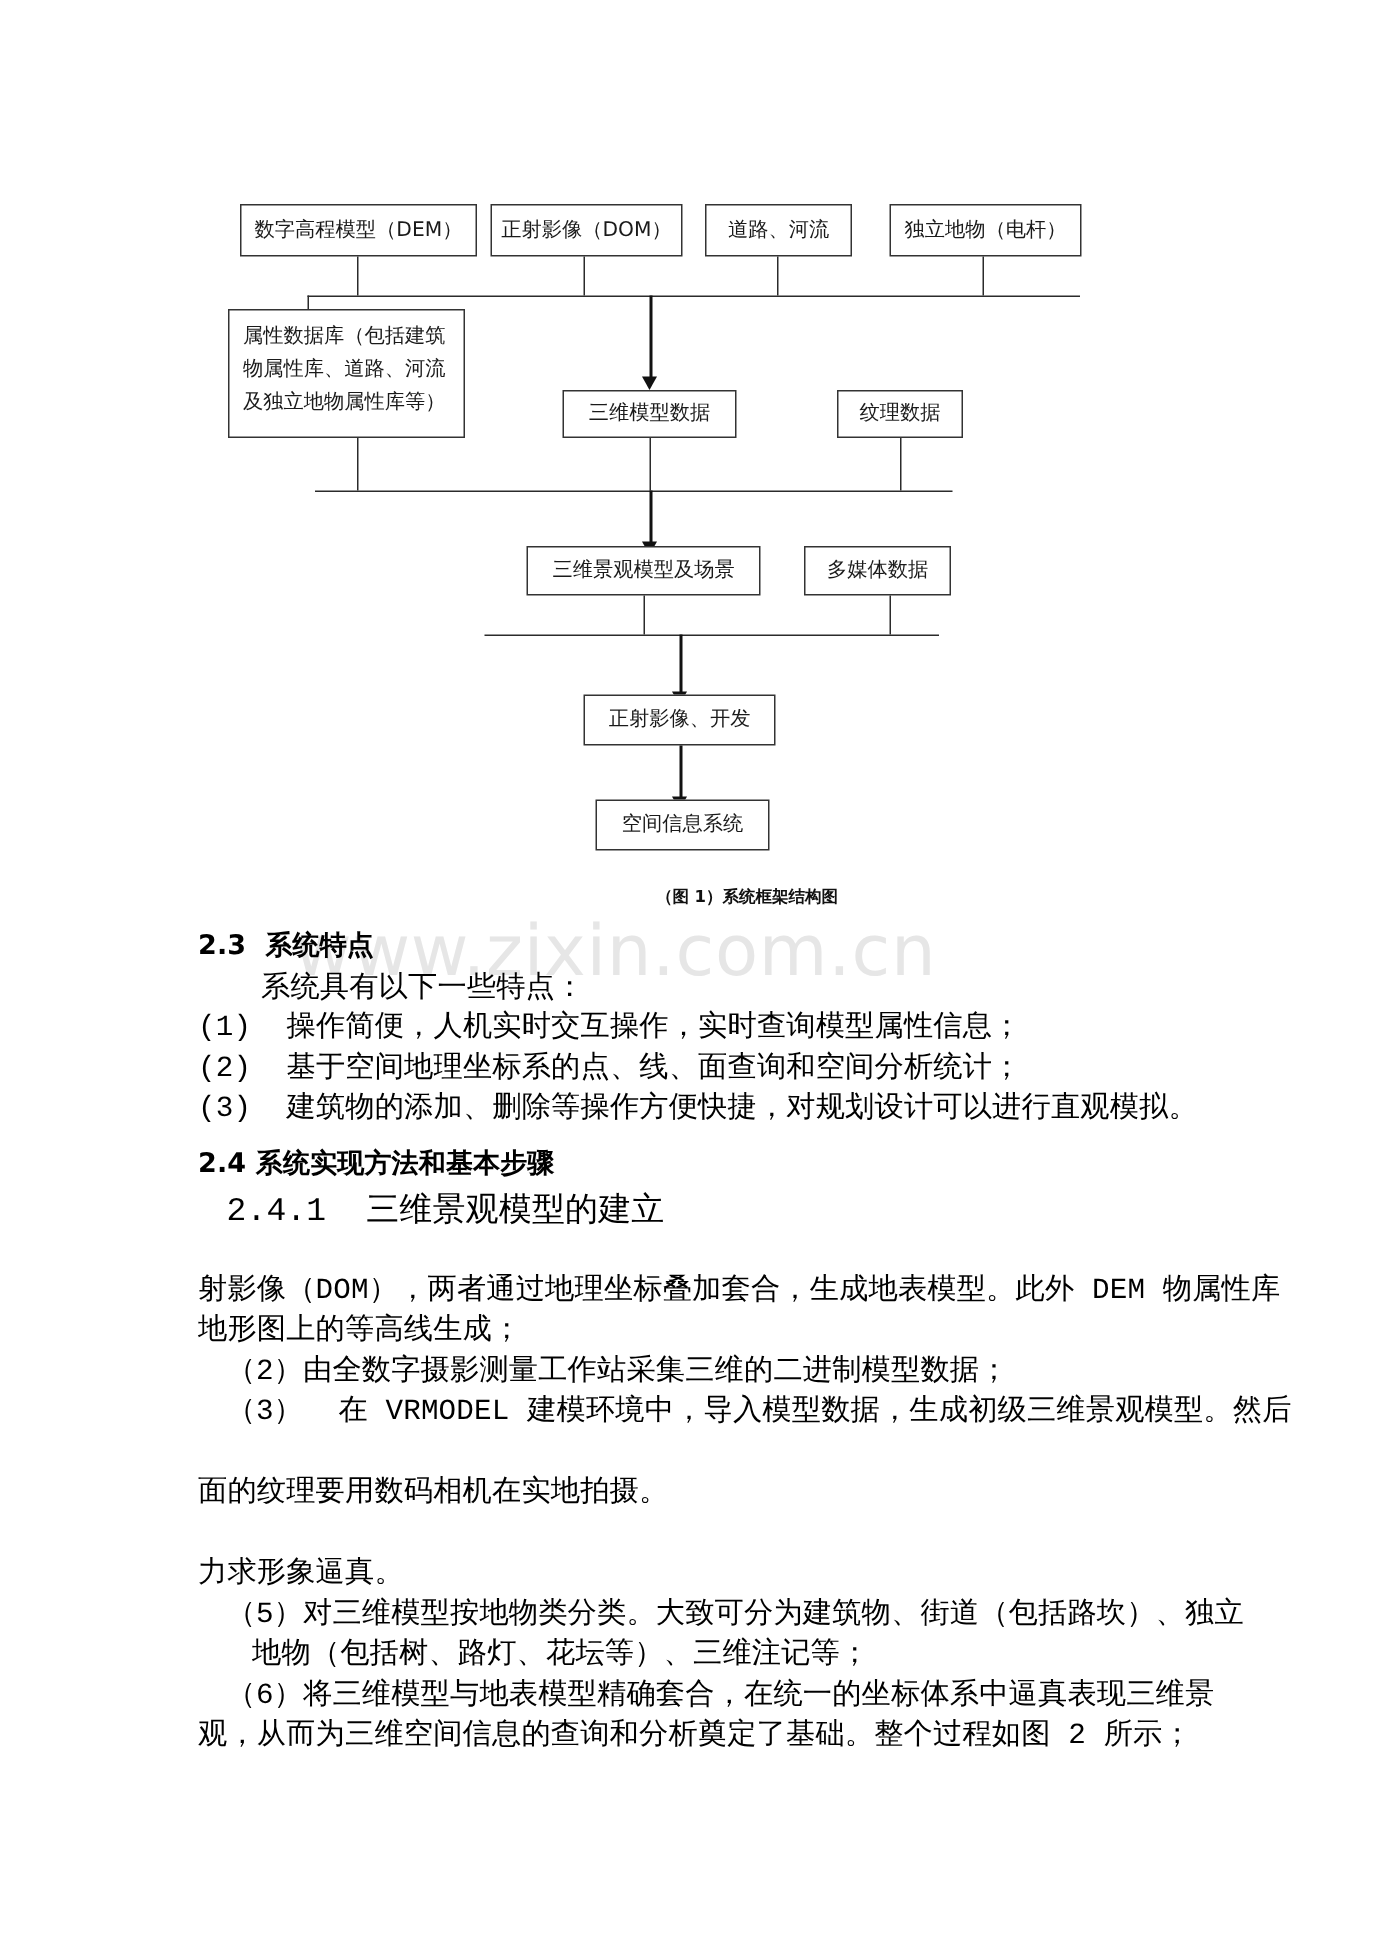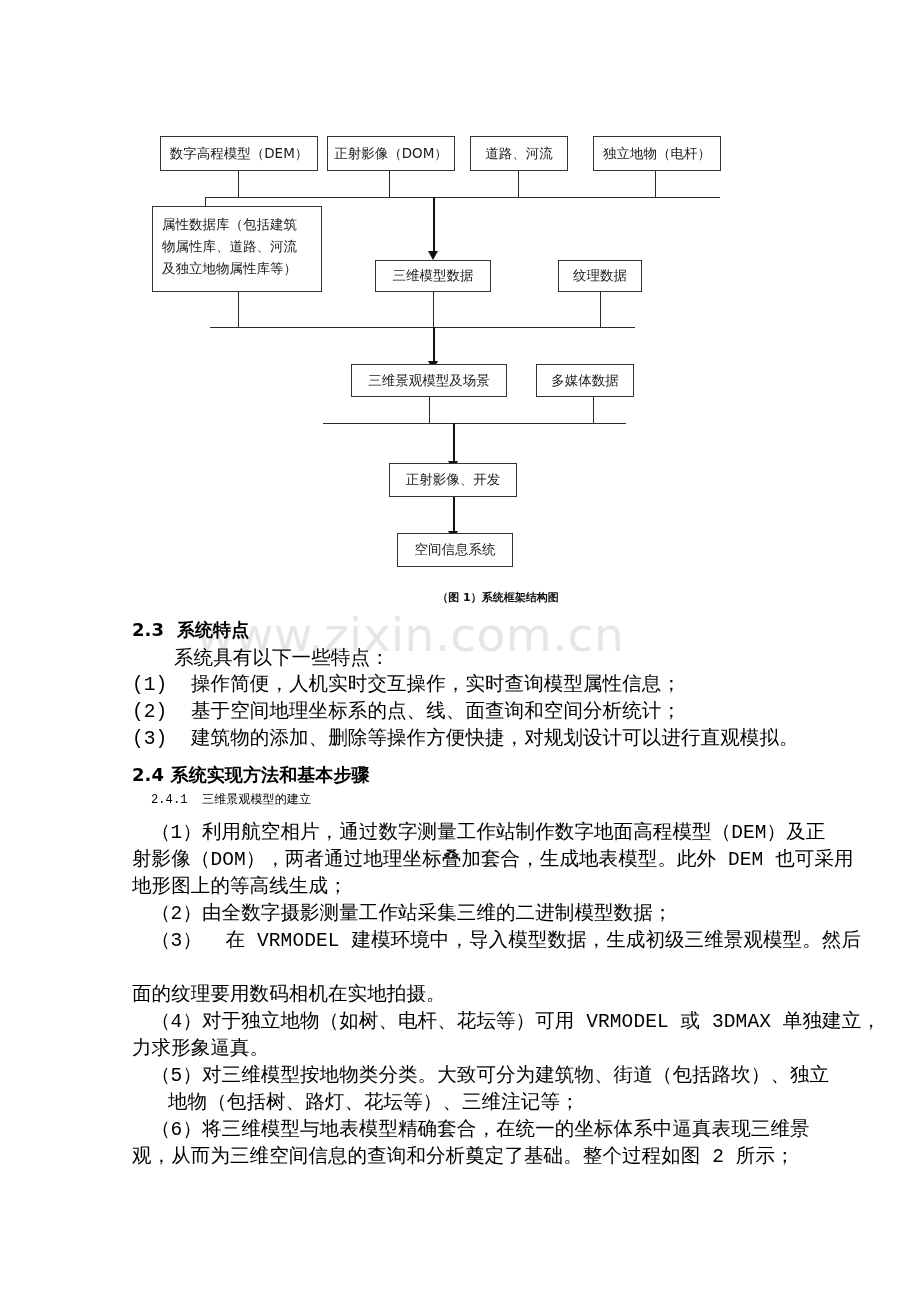--- a/index.html
+++ b/index.html
@@ -120,21 +120,21 @@
     color: #000000;
     letter-spacing: 0.1px;
   }
   .txt.heading {
     font-family: "DejaVu Sans", "Liberation Sans", sans-serif;
     font-weight: bold;
     font-size: 18px;
     color: #000;
   }
   .txt.sub {
-    font-size: 12px;
+    font-size: 22px;
   }
 </style>
 </head>
 <body>
 
 <div id="page">
 
   <div id="diagram">
 
     <div class="dbox" style="left:160px; top:136px; width:158px; height:35px;">
@@ -155,21 +155,21 @@
     <div class="line-v" style="left:518px; top:171px; height:26px;"></div>
     <div class="line-v" style="left:655px; top:171px; height:26px;"></div>
 
     <div class="line-h" style="left:205px; top:197px; width:515px;"></div>
 
     <div class="arrow-v" style="left:433px; top:197px; height:56px;"></div>
     <div class="arrow-head" style="left:428px; top:251px;"></div>
 
     <div class="line-v" style="left:205px; top:197px; height:9px;"></div>
 
-    <div class="dbox multiline" style="left:152px; top:206px; width:170px; height:86px;">
+    <div class="dbox multiline" style="left:152px; top:206px; width:158px; height:86px;">
       <span style="display:block;">属性数据库（包括建筑</span>
       <span style="display:block;">物属性库、道路、河流</span>
       <span style="display:block;">及独立地物属性库等）</span>
     </div>
 
     <div class="dbox" style="left:375px; top:260px; width:116px; height:32px;">
       <span>三维模型数据</span>
     </div>
 
     <div class="dbox" style="left:558px; top:260px; width:84px; height:32px;">
@@ -224,26 +224,24 @@
   <div class="txt" style="left:132px; top:670px;text-align:right;"><span>(1)</span><span>  </span><span>操作简便，人机实时交互操作，实时查询模型属性信息；</span></div>
 
   <div class="txt" style="left:132px; top:697px;"><span>(2)</span><span>  </span><span>基于空间地理坐标系的点、线、面查询和空间分析统计；</span></div>
 
   <div class="txt" style="left:132px; top:724px;"><span>(3)</span><span>  </span><span>建筑物的添加、删除等操作方便快捷，对规划设计可以进行直观模拟。</span></div>
 
   <div class="txt heading" style="left:132px; top:763px;"><span>2.4</span><span> </span><span>系统实现方法和基本步骤</span></div>
 
   <div class="txt sub" style="left:151px; top:791px;">2.4.1  三维景观模型的建立</div>
 
-  <div class="txt" style="left:151px; top:818px;">（1）利用航空相片，通过数字测量工作站制作数字地面高程模型（DEM）及正</div>
-  <div class="txt" style="left:132px; top:845px;">射影像（DOM），两者通过地理坐标叠加套合，生成地表模型。此外 DEM 也可采用</div>
+  <div class="txt" style="left:132px; top:845px;">射影像（DOM），两者通过地理坐标叠加套合，生成地表模型。此外 DEM 物属性库</div>
   <div class="txt" style="left:132px; top:872px;">地形图上的等高线生成；</div>
   <div class="txt" style="left:151px; top:899px;">（2）由全数字摄影测量工作站采集三维的二进制模型数据；</div>
   <div class="txt" style="left:151px; top:926px;">（3）  在 VRMODEL 建模环境中，导入模型数据，生成初级三维景观模型。然后</div>
   <div class="txt" style="left:132px; top:980px;">面的纹理要用数码相机在实地拍摄。</div>
-  <div class="txt" style="left:151px; top:1007px;">（4）对于独立地物（如树、电杆、花坛等）可用 VRMODEL 或 3DMAX 单独建立，</div>
   <div class="txt" style="left:132px; top:1034px;">力求形象逼真。</div>
   <div class="txt" style="left:151px; top:1061px;">（5）对三维模型按地物类分类。大致可分为建筑物、街道（包括路坎）、独立</div>
   <div class="txt" style="left:132px; top:1088px;margin-left:36px;">地物（包括树、路灯、花坛等）、三维注记等；</div>
   <div class="txt" style="left:151px; top:1115px;">（6）将三维模型与地表模型精确套合，在统一的坐标体系中逼真表现三维景</div>
   <div class="txt" style="left:132px; top:1142px;">观，从而为三维空间信息的查询和分析奠定了基础。整个过程如图 2 所示；</div>
 
 </div>
 
 </body></html>

